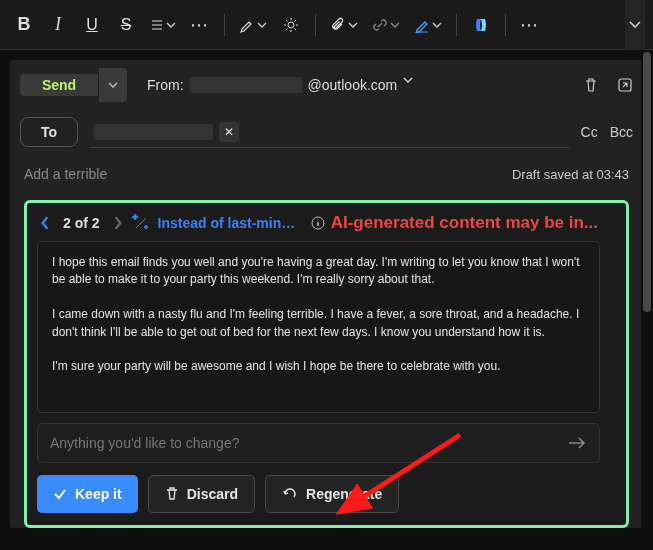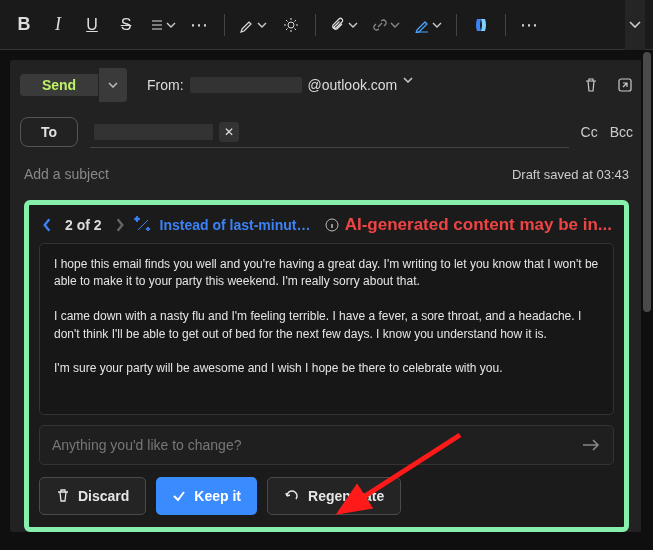--- a/index.html
+++ b/index.html
@@ -27,21 +27,21 @@
 .to-field { flex:1; border-bottom:1px solid #444; height: 32px; display:flex; align-items:center; padding:0 4px;}
 .chip { display:flex; align-items:center; gap:6px; }
 .chip-x { width:20px;height:20px;background:#333;border-radius:3px;display:flex;align-items:center;justify-content:center;font-size:12px;cursor:pointer;}
 .ccbcc { display:flex; gap:12px; color:#ccc; font-size:14px; }
 .ccbcc span{cursor:pointer;}
 
 .row3 { display:flex; align-items:center; padding: 6px 14px 14px 14px; }
 .subject { color:#888; flex:1; }
 .draft-saved { color:#ccc; font-size:13px; }
 
-.ai-panel { margin: 4px 14px 12px 14px; background:#1b1b1b; border:5px solid #86efac; border-radius:6px; padding: 10px 10px 12px 10px; position:relative;}
+.ai-panel { margin: 4px 14px 12px 14px; background:#1b1b1b; border:3px solid #86efac; border-radius:6px; padding: 10px 26px 12px 10px; position:relative;}
 .ai-header { display:flex; align-items:center; gap:8px; font-size:14px; margin-bottom:8px; padding:0 2px;}
 .ai-nav { color:#3b82f6; cursor:pointer; display:flex; align-items:center;}
 .ai-count { color:#ddd; font-weight:600; margin:0 4px;}
 .ai-title { color:#3b82f6; font-weight:600; flex:1; white-space:nowrap; overflow:hidden; text-overflow:ellipsis; max-width:230px;}
 .ai-info { color:#ef4444; font-size:17px; display:flex; align-items:center; gap:6px; white-space:nowrap; overflow:hidden; text-overflow:ellipsis;font-weight:bold;}
 
 .ai-body { background:#171717; border:1px solid #333; border-radius:5px; padding:12px 14px; height:172px; overflow-y:auto; font-size:12px; line-height:1.45; color:#e5e5e5; position:relative;}
 .ai-body::-webkit-scrollbar{width:8px;} .ai-body::-webkit-scrollbar-thumb{background:#555;border-radius:4px;}
 
 .ai-input { margin-top:10px; background:#1f1f1f; border:1px solid #333; border-radius:5px; height:40px; display:flex; align-items:center; padding:0 12px; color:#777;}
@@ -188,21 +188,21 @@
         <span class="chip-x">✕</span>
       </div>
     </div>
     <div class="ccbcc">
       <span>Cc</span>
       <span>Bcc</span>
     </div>
   </div>
 
   <div class="row3">
-    <div class="subject">Add a subject</div>
+    <div class="subject">Add a terrible</div>
     <div class="draft-saved">Draft saved at 03:43</div>
   </div>
 
   <div class="ai-panel">
     <div class="ai-header">
       <span class="ai-nav">
         <svg width="12" height="14" viewBox="0 0 8 12">
             <path d="M6 1L2 6l4 5" stroke="#3b82f6" fill="none" stroke-width="2"></path>
           </svg>
       </span>
@@ -236,31 +236,31 @@
     <div class="ai-input">
       <span>Anything you'd like to change?</span>
       <span class="arrow-right">
         <svg width="20" height="14" viewBox="0 0 20 14">
             <path d="M2 7h14M12 2l5 5-5 5" stroke="#888" fill="none" stroke-width="1.6"></path>
           </svg>
       </span>
     </div>
 
     <div class="ai-actions">
+      <div class="btn keep">
+        <svg width="14" height="14" viewBox="0 0 14 14">
+            <path d="M2 7l4 4 6-8" stroke="#fff" fill="none" stroke-width="2"></path>
+          </svg>
+        <span>Keep it</span>
+      </div>
       <div class="btn secondary">
         <svg width="14" height="14" viewBox="0 0 14 14">
             <path d="M2 3h10M5 3V1h4v2M4 3l1 9h4l1-9" stroke="#e5e5e5" fill="none" stroke-width="1.3"></path>
           </svg>
         <span>Discard</span>
-      </div>
-      <div class="btn keep">
-        <svg width="14" height="14" viewBox="0 0 14 14">
-            <path d="M2 7l4 4 6-8" stroke="#fff" fill="none" stroke-width="2"></path>
-          </svg>
-        <span>Keep it</span>
       </div>
       <div class="btn secondary">
         <svg width="16" height="16" viewBox="0 0 16 16">
             <path d="M3 8a5 5 0 119 3M3 8l-1-3M3 8l3-1" stroke="#e5e5e5" fill="none" stroke-width="1.5"></path>
           </svg>
         <span>Regenerate</span>
       </div>
     </div>
   </div>
 </div>

